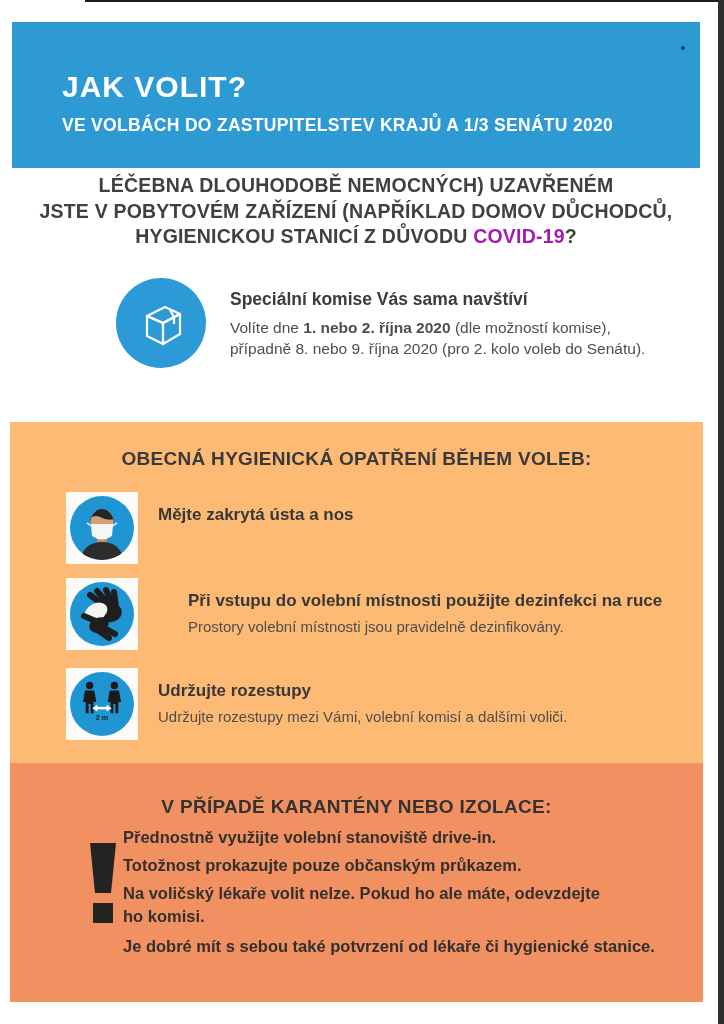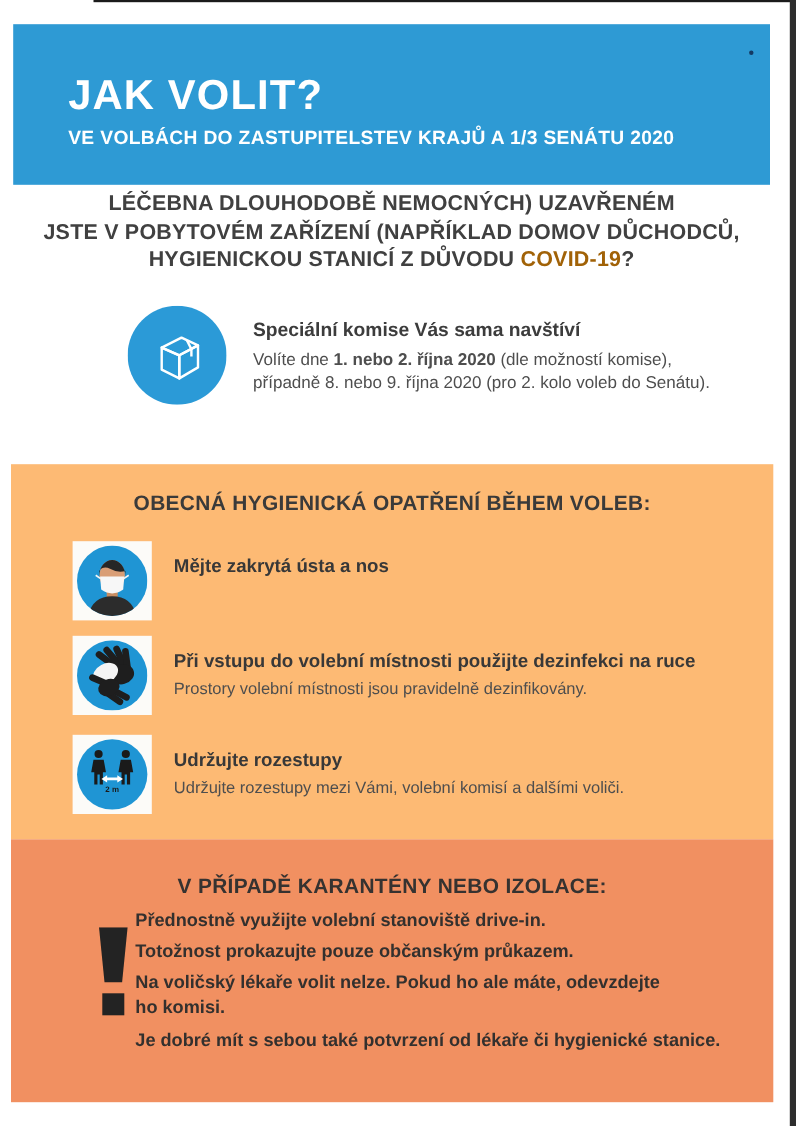--- a/index.html
+++ b/index.html
@@ -7,48 +7,48 @@
     position:relative;width:724px;height:1024px;background:#ffffff;
     font-family:"Liberation Sans", sans-serif;overflow:hidden;
   }
   
   .scan-top{position:absolute;left:85px;top:0;right:0;height:2px;background:#1b1b1b;}
   .scan-right{position:absolute;right:0;top:0;width:6px;height:100%;background:#2e2e2e;}
   
   .banner{position:absolute;left:12px;top:22px;width:688px;height:146px;background:#2e9ad4;}
   .banner h1{
     position:absolute;left:50px;top:50px;margin:0;
-    font-size:38px;font-weight:bold;color:#ffffff;letter-spacing:1px;line-height:30px;
+    font-size:30px;font-weight:bold;color:#ffffff;letter-spacing:1px;line-height:30px;
   }
   .banner .sub{
     position:absolute;left:50px;top:93px;
     font-size:17.5px;font-weight:bold;color:#ffffff;letter-spacing:0.3px;
   }
   .banner .dot{position:absolute;right:15px;top:24px;width:4px;height:4px;border-radius:50%;background:#143a63;}
   
   .question{
     position:absolute;left:0;top:173px;width:712px;text-align:center;
     font-size:19.5px;font-weight:bold;color:#404040;line-height:25.5px;letter-spacing:0.2px;
   }
-  .question .covid{color:#a16207;}
+  .question .covid{color:#a21caf;}
   
   .visit{position:absolute;left:116px;top:278px;display:flex;}
   .visit .icon-wrap{width:90px;height:90px;flex:0 0 auto;}
   .visit .text{margin-left:24px;padding-top:11px;}
   .visit h2{margin:0;font-size:17.5px;font-weight:bold;color:#3c3c3c;}
   .visit p{margin:8px 0 0 0;font-size:15.5px;color:#4e4e4e;line-height:19.5px;max-width:430px;}
   
   .hygiene{position:absolute;left:10px;top:422px;width:693px;height:341px;background:#fdba74;}
   .hygiene h2{
     margin:0;padding-top:26px;text-align:center;
     font-size:19px;font-weight:bold;color:#3a3a3a;letter-spacing:0.3px;
   }
   .h-item{position:absolute;left:56px;display:flex;}
   .h-item.i0{top:70px;}
-  .h-item.i1{top:156px;}
+  .h-item.i1{top:156px;gap:30px;}
   .h-item.i2{top:246px;}
   .tile{width:72px;height:72px;background:#fcfbf8;flex:0 0 auto;display:flex;align-items:center;justify-content:center;}
   .h-item .text{margin-left:20px;padding-top:13px;}
   .h-item h3{margin:0;font-size:17px;font-weight:bold;color:#383838;}
   .h-item p{margin:7px 0 0 0;font-size:15px;color:#4e4e4e;max-width:500px;line-height:18px;}
   
   .quarantine{position:absolute;left:10px;top:763px;width:693px;height:239px;background:#f19061;}
   .quarantine h2{
     margin:0;padding-top:33px;text-align:center;
     font-size:19px;font-weight:bold;color:#363230;letter-spacing:0.3px;

